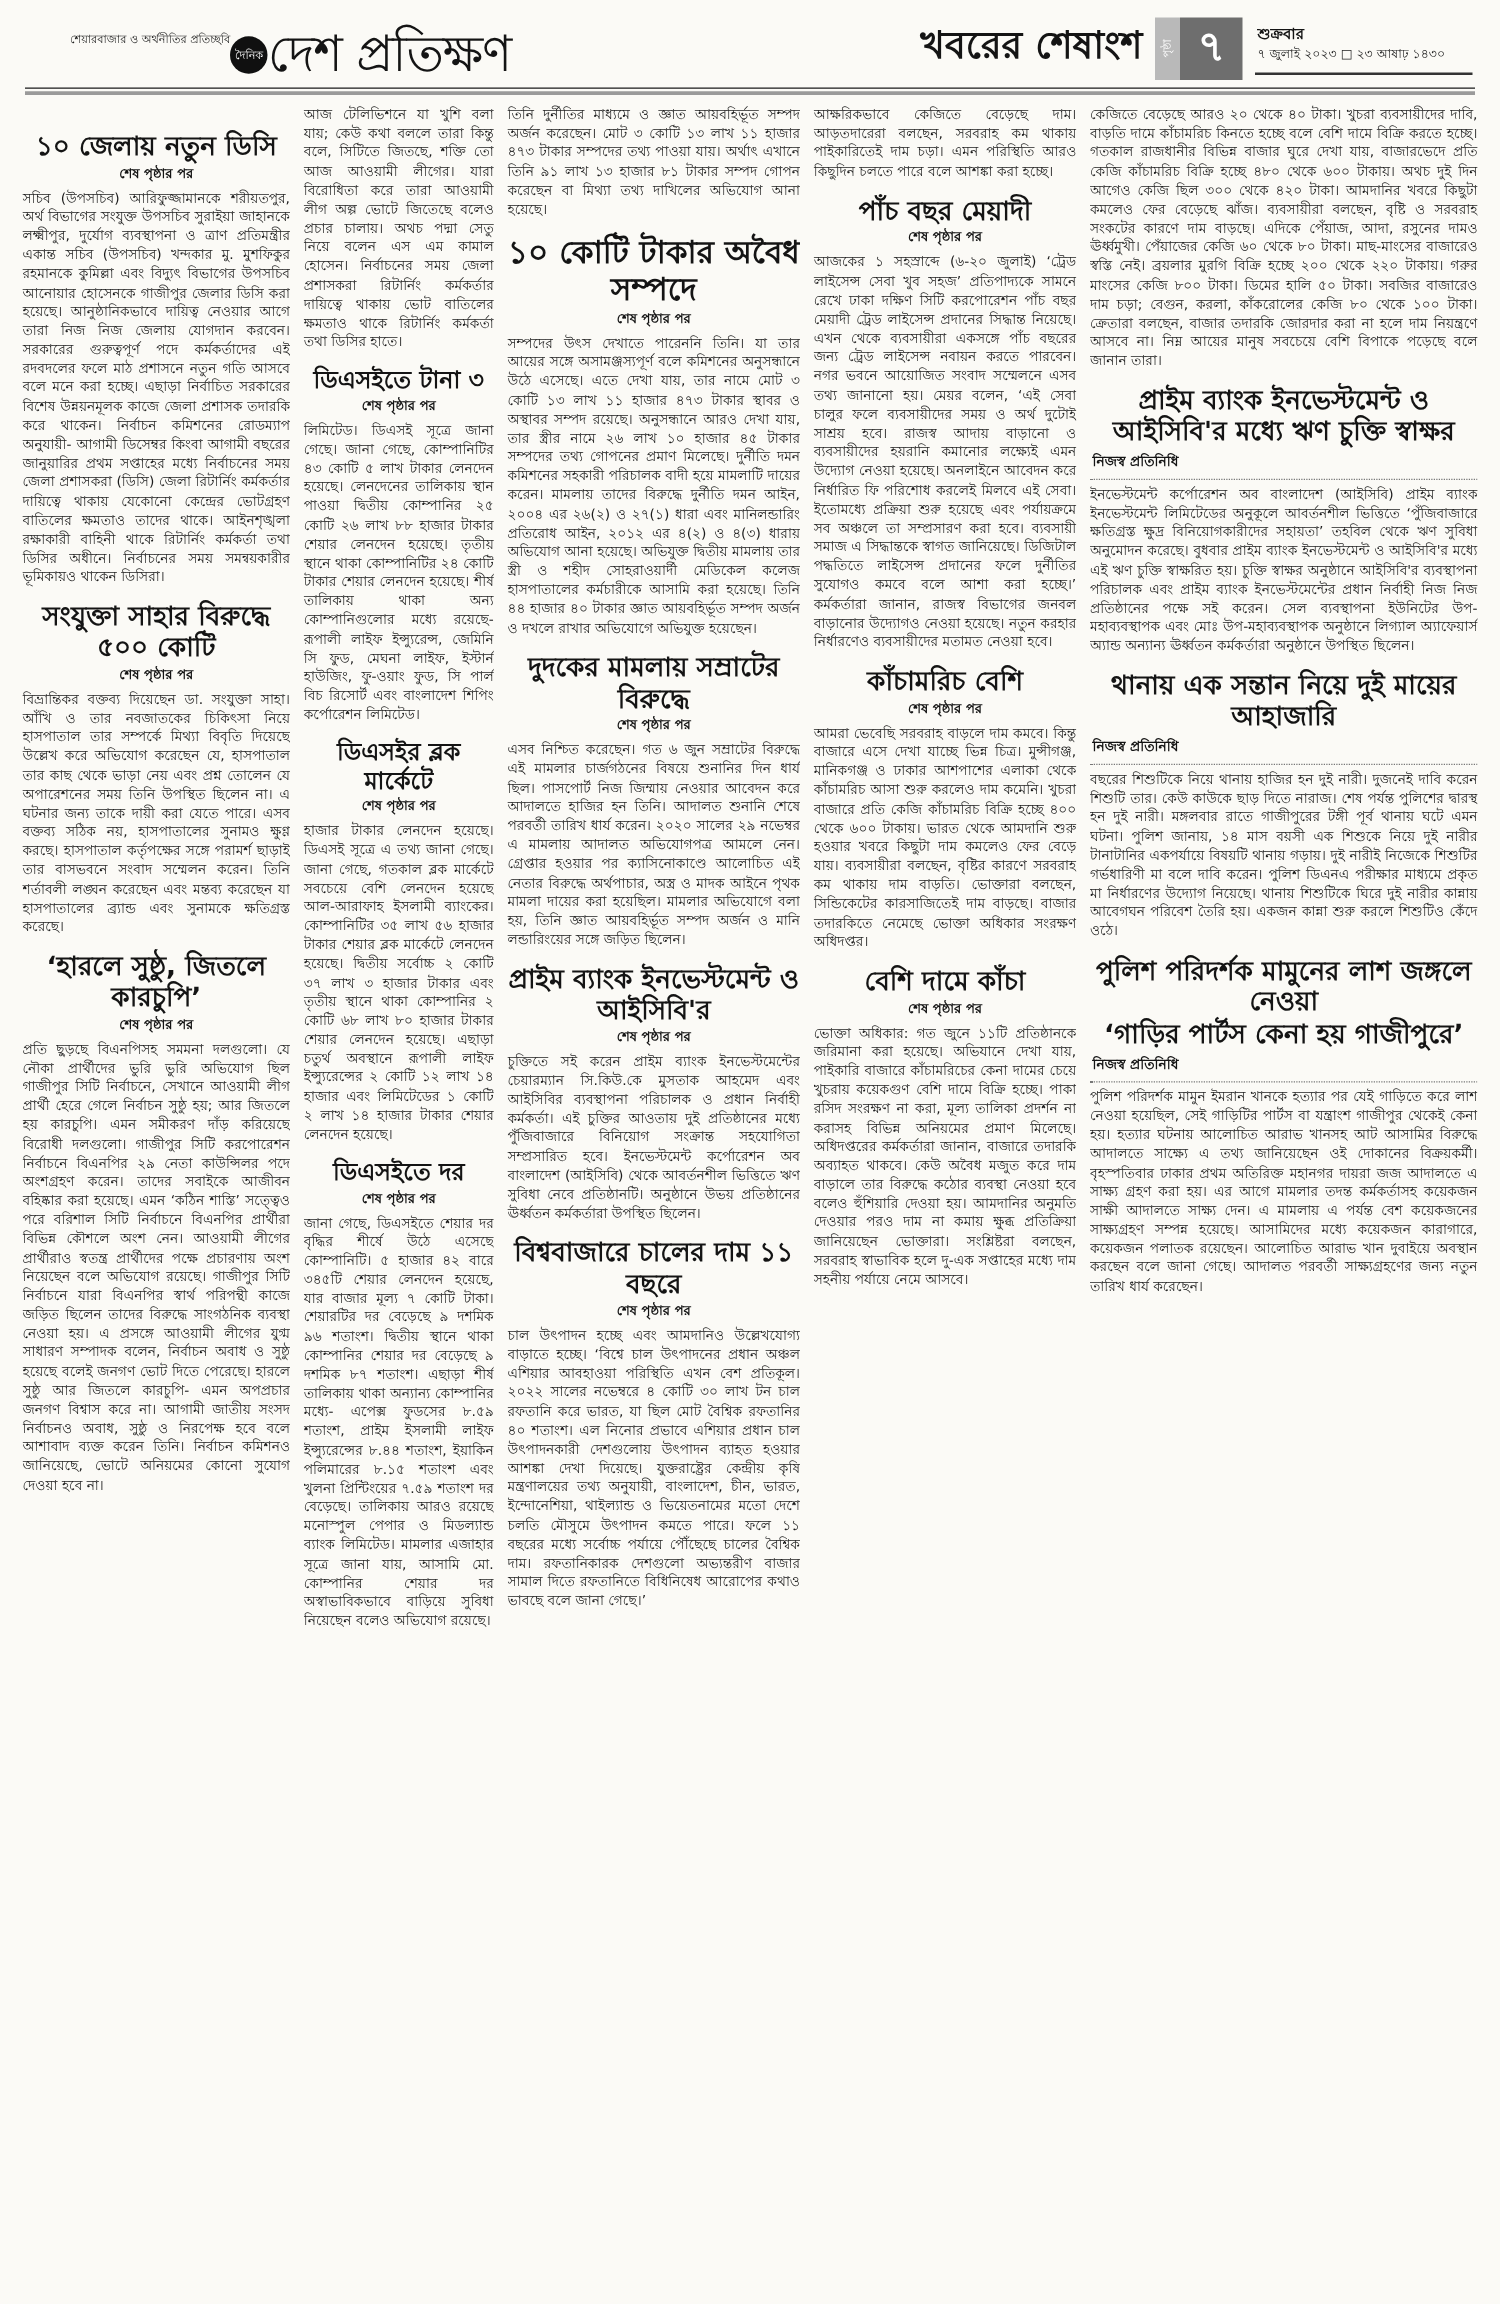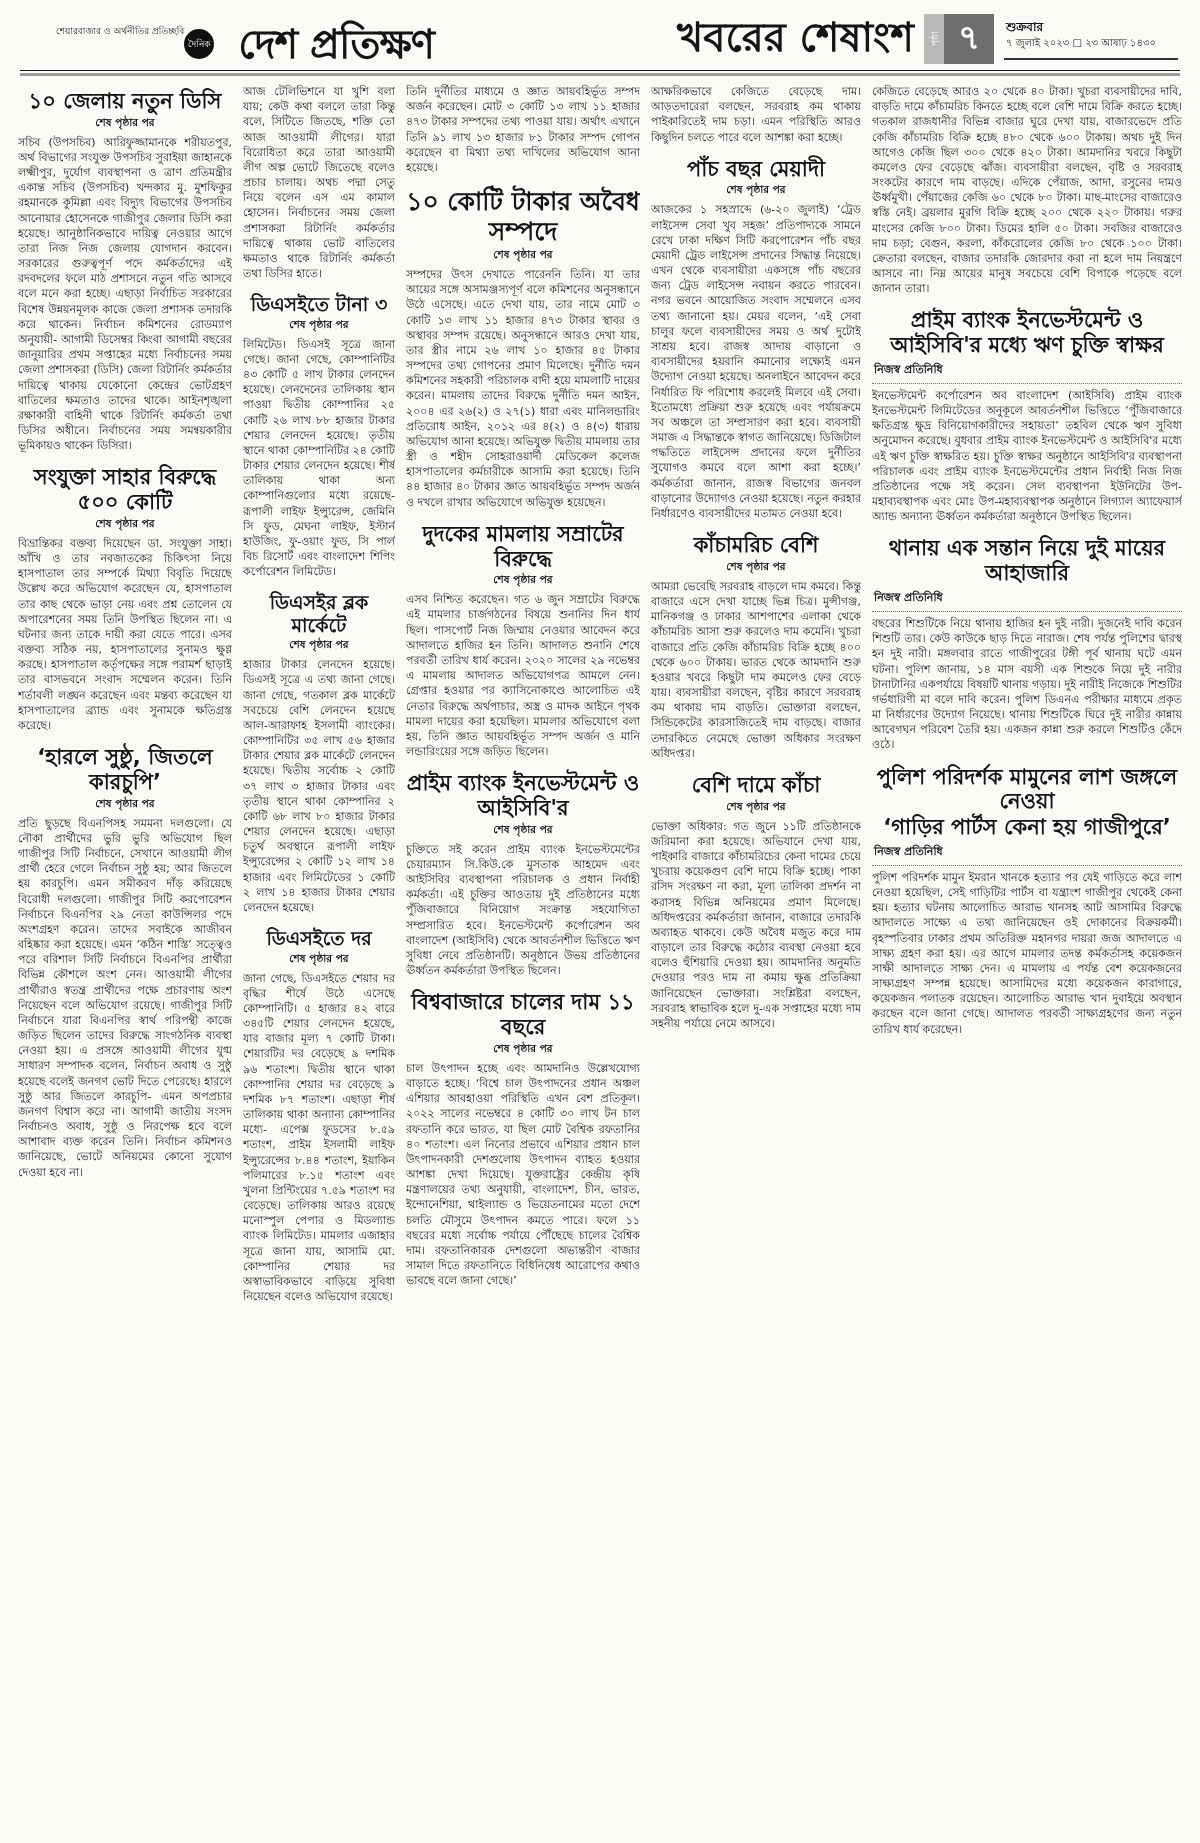--- a/index.html
+++ b/index.html
@@ -11,39 +11,39 @@
   }
   .page{width:1164px;height:1815px;margin:0 auto;padding-top:14px;}
   
   .header{display:flex;justify-content:space-between;align-items:flex-end;
           padding:0 4px 6px 4px;}
   .mast-left{display:flex;flex-direction:row;}
   .tagline{font-size:9px;color:#222;margin-left:34px;margin-bottom:1px;}
   .mast-title-row{display:flex;align-items:center;gap:0;}
   .mast-logo{width:30px;height:30px;border-radius:50%;background:#101010;color:#fff;
              font-size:9px;display:flex;align-items:center;justify-content:center;flex:none;}
-  .mast-title{font-size:40px;font-weight:bold;letter-spacing:-1px;line-height:1;margin-left:24px;}
+  .mast-title{font-size:40px;font-weight:normal;letter-spacing:-1px;line-height:1;}
   .header-right{display:flex;align-items:center;gap:10px;}
-  .section-title{font-size:40px;font-weight:bold;line-height:1;padding-bottom:4px;}
+  .section-title{font-size:30px;font-weight:bold;line-height:1;padding-bottom:4px;}
   .pagebox{display:flex;align-items:stretch;height:50px;}
   .page-label{width:20px;background:#b9b9b9;color:#fff;display:flex;align-items:center;
               justify-content:center;font-size:9px;writing-mode:vertical-rl;
               transform:rotate(180deg);}
   .page-num{width:50px;background:#6e6e6e;color:#fff;font-size:34px;font-weight:bold;
             display:flex;align-items:center;justify-content:center;}
   .datebox{display:flex;flex-direction:column;justify-content:center;
            border-bottom:2px solid #333;padding:2px 2px 6px 2px;min-width:170px;}
   .weekday{font-size:12px;font-weight:bold;line-height:1.2;}
   .dateline{font-size:10px;color:#222;}
   .header-rule{height:1px;background:#1a1a1a;margin:0 2px;}
   .header-rule2{height:3px;background:#9a9a9a;margin:2px 2px 0 2px;}
   
   .content{display:flex;gap:11px;margin-top:8px;height:1724px;overflow:hidden;}
   .col{display:flex;flex-direction:column;overflow:hidden;height:100%;}
-  .col-1{flex:0 0 214px;}
+  .col-1{flex:0 0 214px;margin-top:16px;}
   .col-2{flex:0 0 152px;}
   .col-3{flex:0 0 234px;}
   .col-4{flex:0 0 210px;}
   .col-5{flex:1 1 auto;}
   article{margin-bottom:7px;}
   article.fill{flex:1 1 auto;overflow:hidden;}
   .headline{font-weight:bold;text-align:center;line-height:1.18;margin:5px 0 1px 0;}
   .h-xl{font-size:25px;}
   .h-lg{font-size:21px;}
   .h-md{font-size:19px;}

